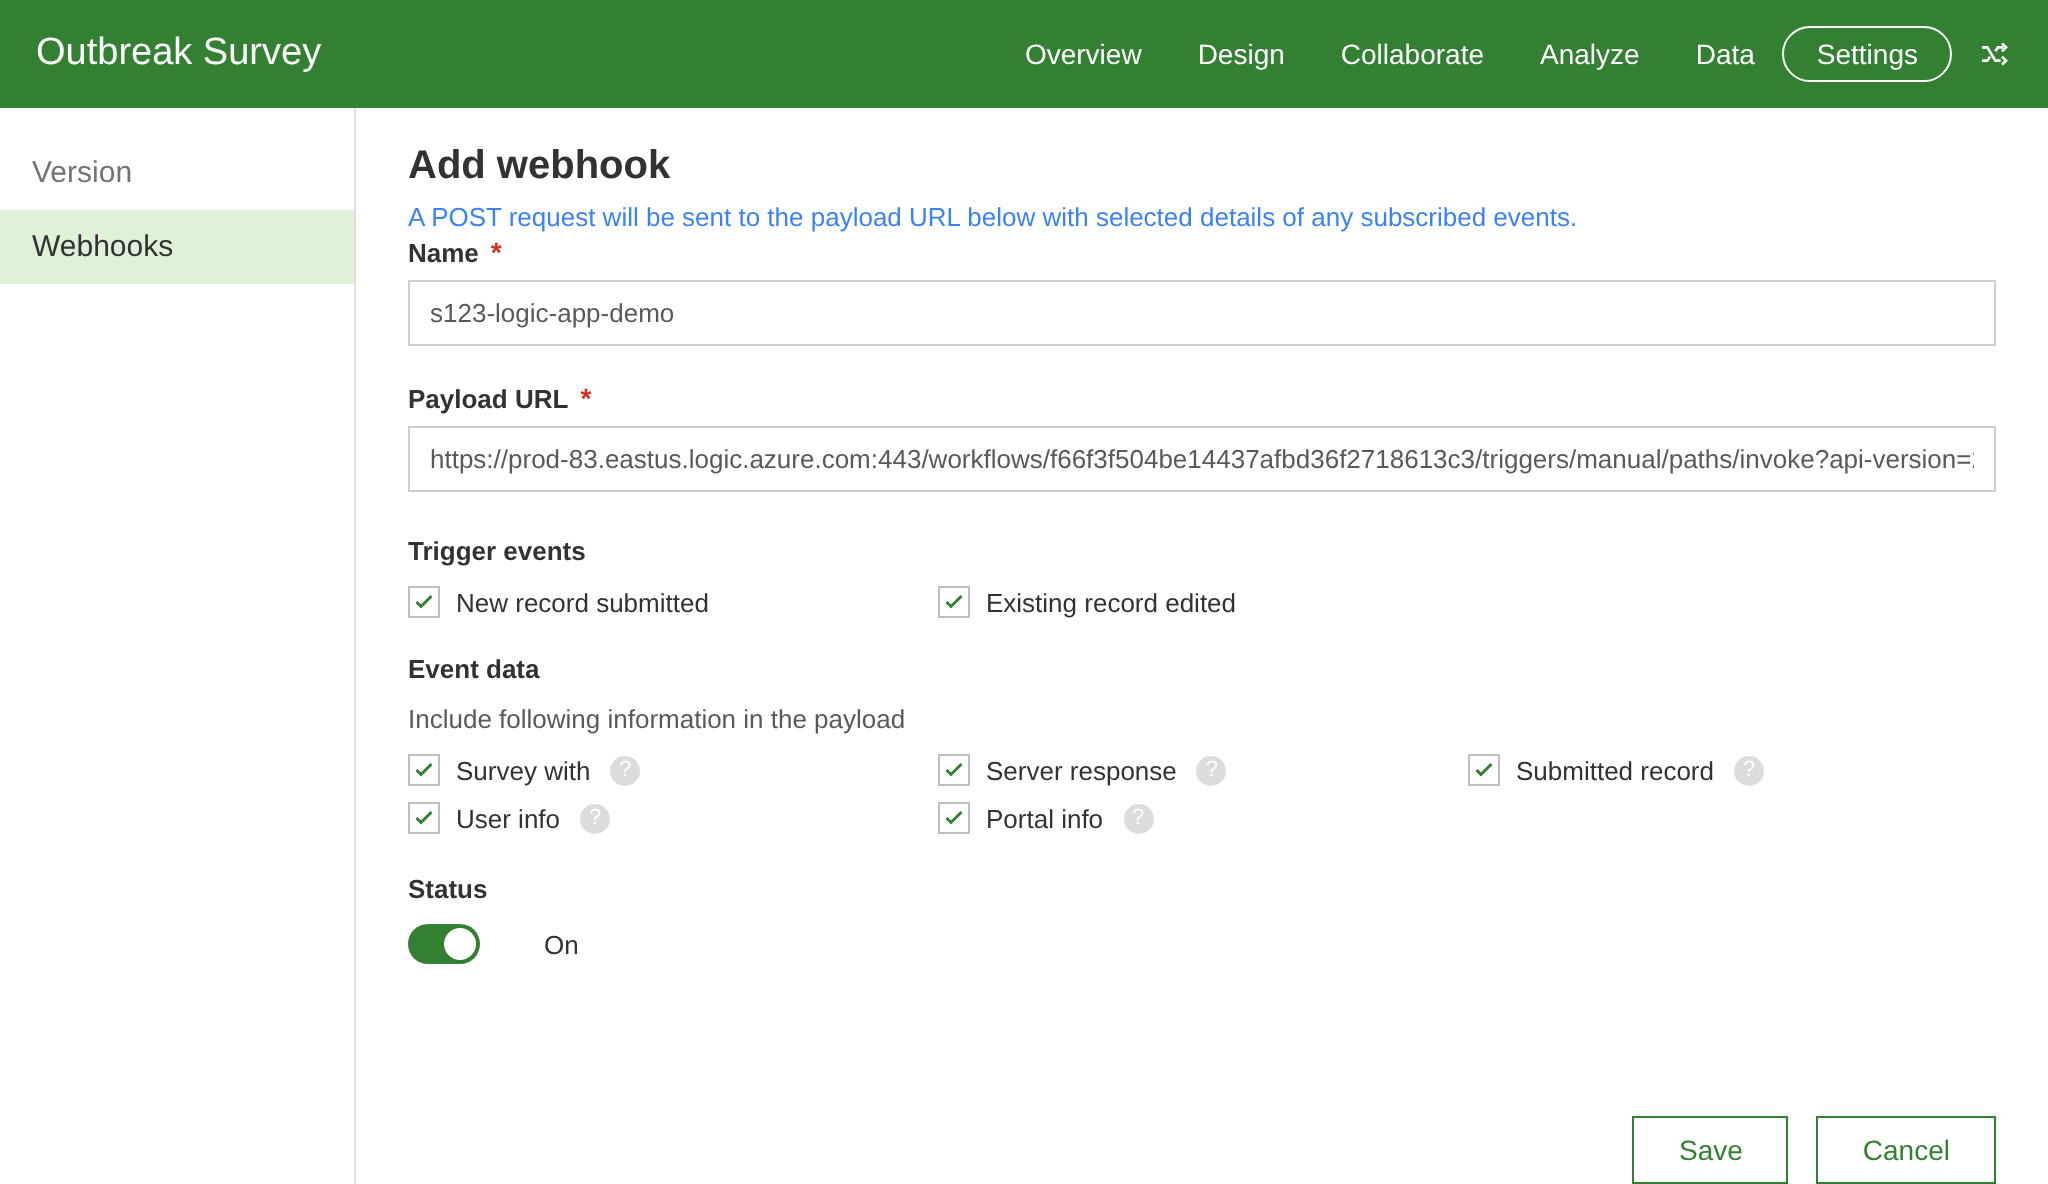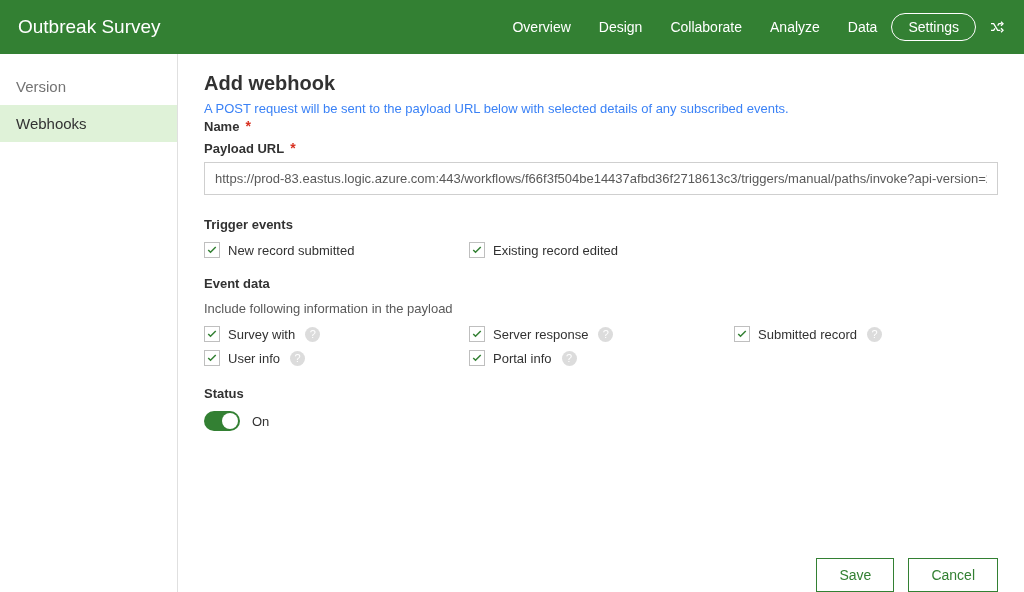--- a/index.html
+++ b/index.html
@@ -114,21 +114,21 @@
     position: relative;
     cursor: pointer;
   }
   .toggle-knob {
     width: 16px; height: 16px;
     background: #fff;
     border-radius: 50%;
     position: absolute;
     top: 2px; right: 2px;
   }
-  .toggle-label { font-size: 13px; }
+  .toggle-label { font-size: 13px; margin-left: 20px; }
 
   
   .footer {
     position: absolute;
     bottom: 0; right: 26px;
     display: flex; gap: 14px;
   }
   .btn {
     border: 1px solid #338033;
     color: #338033;
@@ -168,20 +168,21 @@
 
   <div class="main">
     <h1>Add webhook</h1>
     <div class="subtext">A POST request will be sent to the payload URL below with selected details of any subscribed events.</div>
 
     
     <div class="field-label">
       <span>Name</span>
       <span class="req">*</span>
     </div>
+    <input class="text-input" type="text" value="s123-logic-app-demo" style="">
 
     
     <div class="field-label">
       <span>Payload URL</span>
       <span class="req">*</span>
     </div>
     <input class="text-input" type="text" value="https://prod-83.eastus.logic.azure.com:443/workflows/f66f3f504be14437afbd36f2718613c3/triggers/manual/paths/invoke?api-version=2016-10-01&amp;sp=" style="">
 
     
     <div class="section-title">Trigger events</div>

